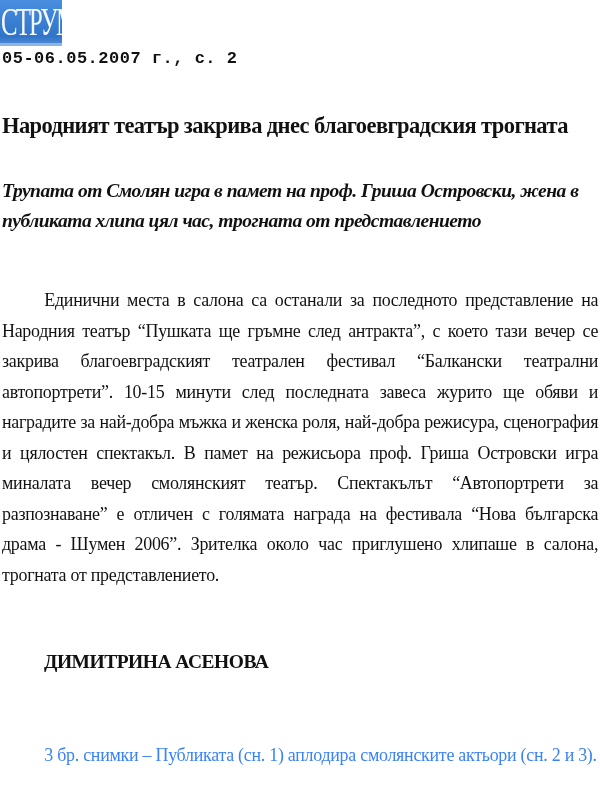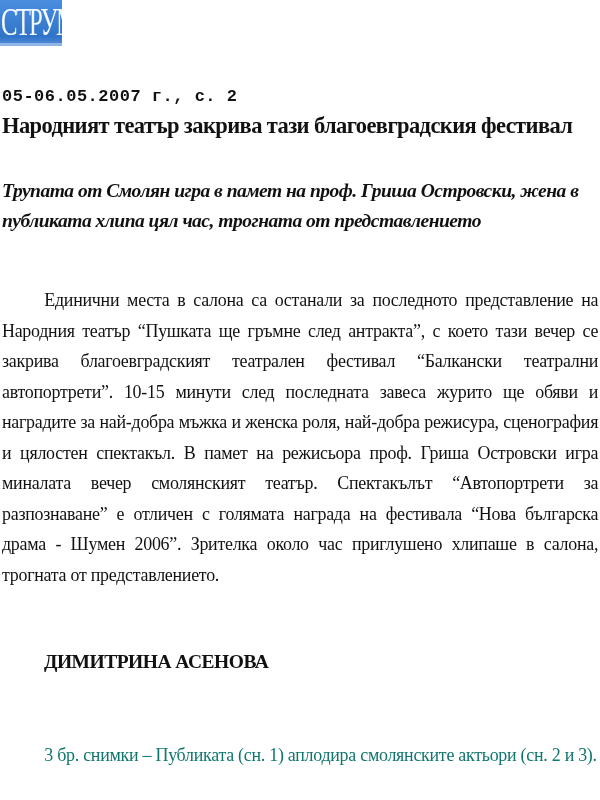--- a/index.html
+++ b/index.html
@@ -48,21 +48,20 @@
       position: absolute;
       left: 2px;
       top: 49px;
       font-family: "Liberation Mono", monospace;
       font-weight: bold;
       font-size: 17px;
       line-height: 20px;
       color: #111;
       letter-spacing: 0.5px;
       white-space: nowrap;
-      margin-top: 38px;
     }
     .headline {
       position: absolute;
       left: 2px;
       top: 112px;
       width: 598px;
       font-family: "Liberation Serif", serif;
       font-weight: bold;
       font-size: 22.5px;
       line-height: 28px;
@@ -117,21 +116,21 @@
       margin-left: 42px;
     }
     .caption {
       position: absolute;
       left: 2px;
       top: 740px;
       width: 596px;
       font-family: "Liberation Serif", serif;
       font-size: 19.5px;
       line-height: 30px;
-      color: #0f766e;
+      color: #3b82f6;
     }
     .caption p {
       margin: 0;
       text-indent: 46px;
       letter-spacing: -0.3px;
       transform: scaleX(0.92);
       transform-origin: left top;
       width: 648px;
       text-align: justify;
     }
@@ -139,21 +138,21 @@
 </head>
 <body>
 
 <div class="logo">
   <div class="logo-text">СТРУМА</div>
   <div class="logo-strip"></div>
 </div>
 
 <div class="dateline">05-06.05.2007 г., с. 2</div>
 
-<h1 class="headline" style="margin:0;">Народният театър закрива тази благоевградския фестивал</h1>
+<h1 class="headline" style="margin:0;">Народният театър закрива днес благоевградския трогната</h1>
 
 <div class="subhead">
   <span>Трупата от Смолян игра в памет на проф. Гриша Островски, жена в</span>
   <span>публиката хлипа цял час, трогната от представлението</span>
 </div>
 
 <div class="body-text">
   <p>Единични места в салона са останали за последното представление на Народния театър “Пушката ще гръмне след антракта”, с което тази вечер се закрива благоевградският театрален фестивал “Балкански театрални автопортрети”. 10-15 минути след последната завеса журито ще обяви и наградите за най-добра мъжка и женска роля, най-добра режисура, сценография и цялостен спектакъл. В памет на режисьора проф. Гриша Островски игра миналата вечер смолянският театър. Спектакълът “Автопортрети за разпознаване” е отличен с голямата награда на фестивала “Нова българска драма - Шумен 2006”. Зрителка около час приглушено хлипаше в салона, трогната от представлението.</p>
 </div>
 

